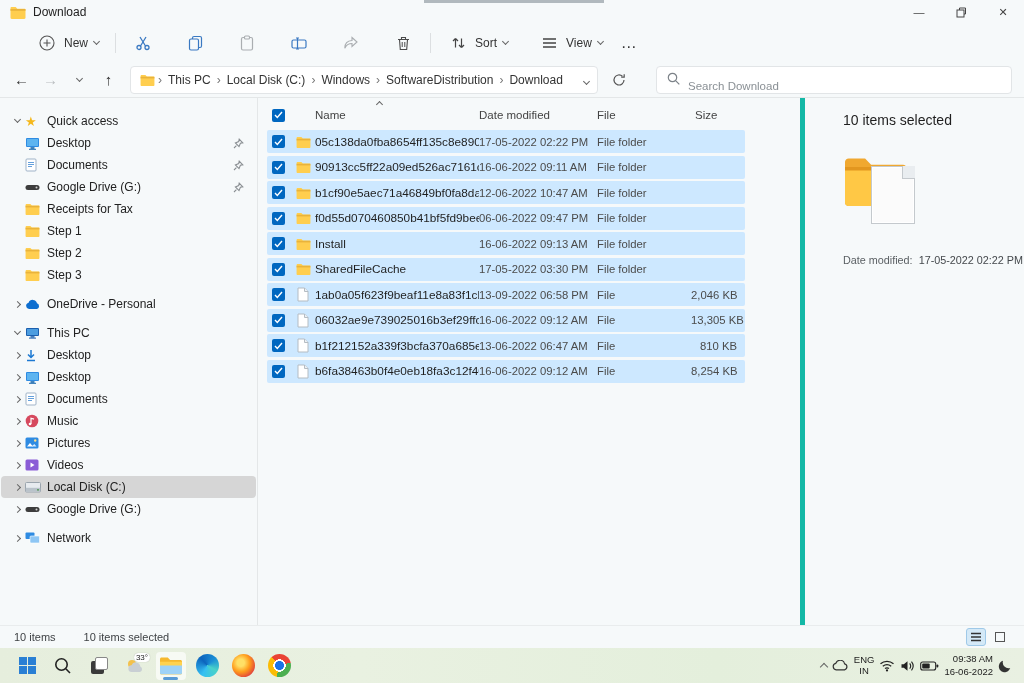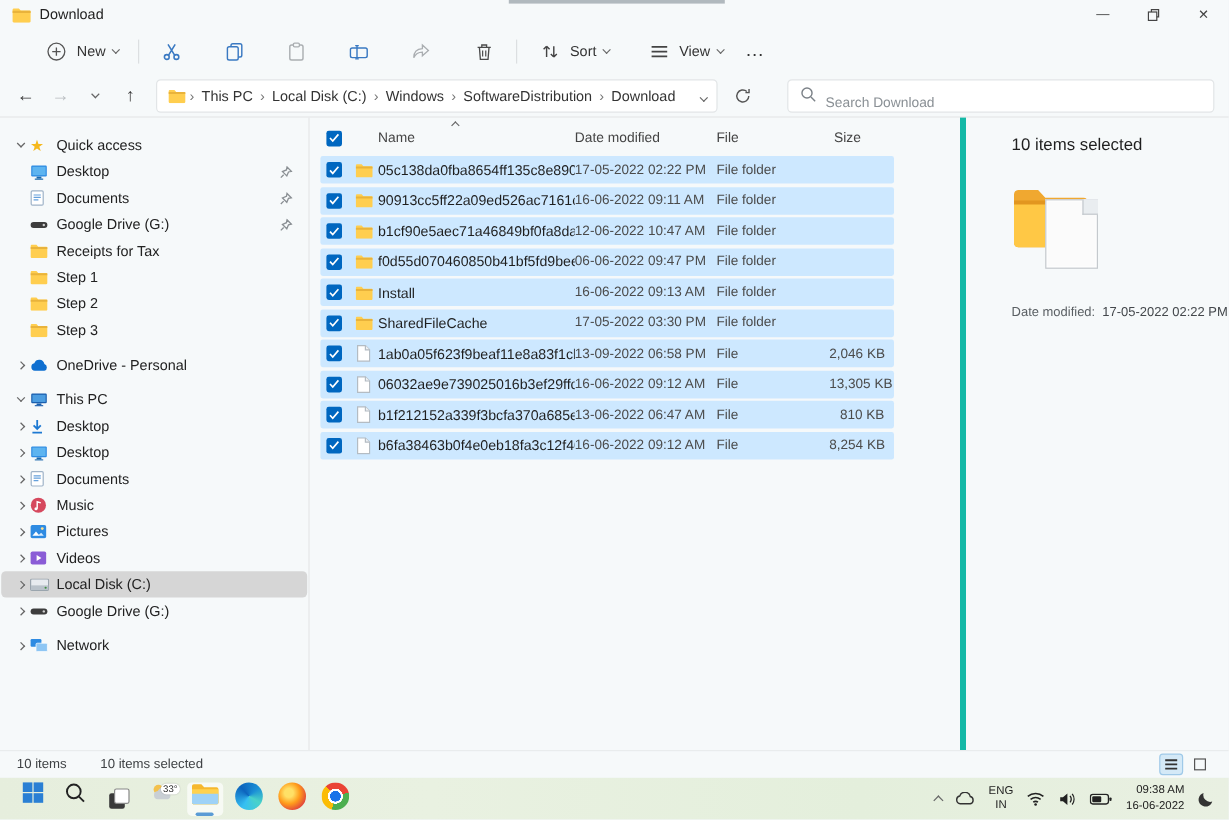--- a/index.html
+++ b/index.html
@@ -78,33 +78,33 @@
 
   
   .statusbar { height:23px; border-top:1px solid #e9eced; display:flex; align-items:center; padding:0 14px; gap:28px; font-size:11px; color:#3f4245; background:#f6f9fa; }
   .status-views { margin-left:auto; display:flex; gap:4px; }
   .sv-btn { width:20px; height:18px; display:flex; align-items:center; justify-content:center; border-radius:3px; }
   .sv-btn.active { background:#d4e9f7; border:1px solid #9fc9e8; }
   .sv-square { width:10px; height:10px; border:1.4px solid #555; }
 
   
   .taskbar { height:35px; background:linear-gradient(90deg,#e6eedd 0%,#e9f1e1 35%,#e4efdc 70%,#e9f0e2 100%); display:flex; align-items:center; padding:0 8px 0 12px; }
-  .task-ico { width:30px; height:28px; display:flex; align-items:flex-start; justify-content:center; margin-right:6px; position:relative; border-radius:4px; }
+  .task-ico { width:30px; height:28px; display:flex; align-items:center; justify-content:center; margin-right:6px; position:relative; border-radius:4px; }
   .task-ico.active { background:rgba(255,255,255,.65); }
   .task-ico.active::after { content:""; position:absolute; bottom:0px; left:7px; width:15px; height:3px; border-radius:2px; background:#5a9bd5; }
   .start-grid { width:17px; height:17px; display:grid; grid-template-columns:8px 8px; grid-template-rows:8px 8px; gap:1px; }
   .start-grid div { background:#2a7fd4; }
   .tv-back { width:13px; height:13px; background:#3a3a3a; border-radius:2px; position:absolute; left:7px; top:9px; }
   .tv-front { width:13px; height:13px; background:#fff; border:1.5px solid #888; border-radius:2px; position:absolute; left:11px; top:5px; }
   .weather-badge { position:absolute; top:1px; right:0px; background:#fff; border-radius:6px; font-size:8px; padding:0 2px; color:#222; box-shadow:0 0 1px rgba(0,0,0,.3); }
   .circle-logo { width:23px; height:23px; border-radius:50%; }
   .edge-logo { background:conic-gradient(from 210deg,#35bff2,#0c64bd 30%,#1b8fd6 55%,#49d2c9 75%,#35bff2); }
   .firefox-logo { background:radial-gradient(circle at 38% 38%,#ffe066 0 18%,#ff9d1c 45%,#e2473b 75%,#b5286b 100%); }
   .chrome-logo { background:radial-gradient(circle,#1a73e8 0 27%,#fff 28% 38%,transparent 39%),conic-gradient(from -45deg,#ea4335 0 120deg,#4caf50 120deg 240deg,#fbbc05 240deg 360deg); }
-  .tray { margin-left:auto; display:flex; align-items:center; gap:11px; padding-right:4px; }
+  .tray { margin-left:auto; display:flex; align-items:center; gap:5px; padding-right:4px; }
   .tray-lang { font-size:9.5px; line-height:1.15; text-align:center; color:#222; }
   .tray-clock { font-size:9.5px; line-height:1.3; text-align:right; color:#222; }
   .tray-item { display:flex; align-items:center; }
 </style>
 </head>
 <body>
 
 <div class="smudge"></div>
 
 <div class="app">

